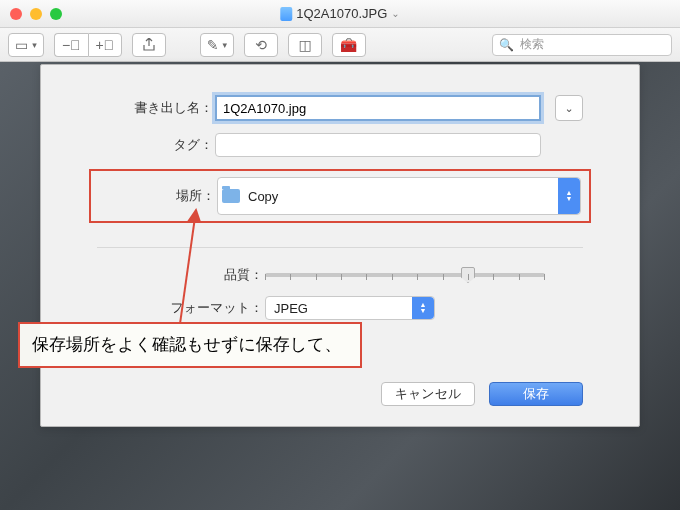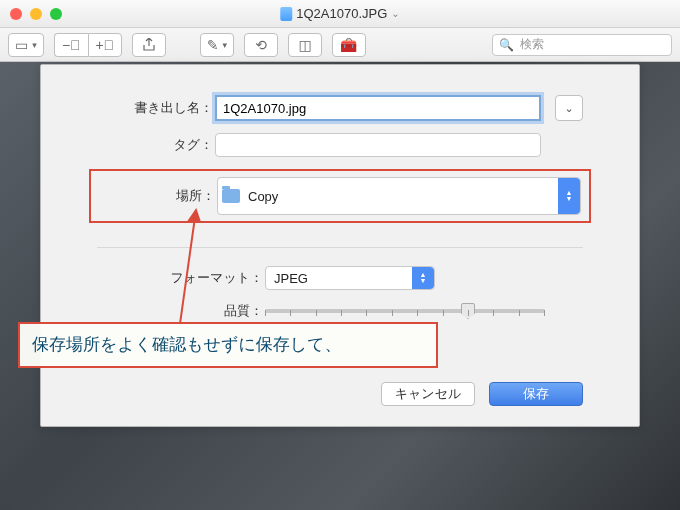--- a/index.html
+++ b/index.html
@@ -37,21 +37,21 @@
 
   .divider { height: 1px; background: #d8d8d8; margin: 14px 0 18px; }
 
   .format-select { width: 170px; height: 24px; border: 1px solid #c9c9c9; border-radius: 4px; background: #fff; display: flex; align-items: center; padding: 0 8px; font-size: 13px; color: #222; position: relative; }
   .slider-wrap { flex: 1; position: relative; height: 18px; display: flex; align-items: center; }
   .slider-track { height: 4px; background: #c8c8c8; border-radius: 2px; width: 280px; position: relative; }
   .slider-ticks { position: absolute; top: 8px; left: 0; width: 280px; display: flex; justify-content: space-between; }
   .tick { width: 1px; height: 6px; background: #999; }
   .slider-thumb { position: absolute; top: -6px; width: 14px; height: 16px; background: #e8e8e8; border: 1px solid #aaa; left: 70%; border-radius: 2px; clip-path: polygon(0 0, 100% 0, 100% 65%, 50% 100%, 0 65%); }
 
-  .annotation { position: absolute; left: 18px; top: 322px; width: 420px; background: rgba(252,252,248,0.97); border: 2px solid #d94a3a; padding: 8px 12px; font-size: 17px; color: #0c4a6e; line-height: 1.5; }
+  .annotation { position: absolute; left: 18px; top: 322px; width: 344px; background: rgba(252,252,248,0.97); border: 2px solid #d94a3a; padding: 8px 12px; font-size: 17px; color: #000000; line-height: 1.5; }
   .arrow { position: absolute; left: 195px; top: 210px; width: 2px; height: 115px; background: #d94a3a; transform: rotate(8deg); transform-origin: top; }
   .arrow::before { content: ""; position: absolute; top: -2px; left: -6px; border-left: 7px solid transparent; border-right: 7px solid transparent; border-bottom: 14px solid #d94a3a; }
 
   .footer { display: flex; justify-content: flex-end; gap: 14px; margin-top: 62px; }
   .btn { min-width: 94px; height: 24px; border-radius: 4px; font-size: 13px; display: flex; align-items: center; justify-content: center; }
   .btn-cancel { background: #fff; border: 1px solid #c0c0c0; color: #333; }
   .btn-save { background: linear-gradient(#6fa8f7,#3f7ee8); color: #fff; border: 1px solid #3a6fc8; }
 </style>
 </head>
 <body>
@@ -110,27 +110,20 @@
     <div class="loc-select">
       <span class="folder-icon"></span>
       <span class="loc-text">Copy</span>
       <span class="updown-caret">▲<br>▼</span>
     </div>
   </div>
 
   <div class="divider"></div>
 
   <div class="row">
-    <div class="label" style="width:168px">フォーマット：</div>
-    <div class="format-select">
-      <span>JPEG</span>
-      <span class="updown-caret">▲<br>▼</span>
-    </div>
-  </div>
-  <div class="row">
     <div class="label" style="width:168px">品質：</div>
     <div class="slider-wrap">
       <div class="slider-track">
         <div class="slider-thumb"></div>
       </div>
       <div class="slider-ticks">
         <div class="tick"></div>
           <div class="tick"></div>
           <div class="tick"></div>
           <div class="tick"></div>
@@ -138,20 +131,27 @@
           <div class="tick"></div>
           <div class="tick"></div>
           <div class="tick"></div>
         <div class="tick"></div>
           <div class="tick"></div>
           <div class="tick"></div>
           <div class="tick"></div>
       </div>
     </div>
   </div>
+  <div class="row">
+    <div class="label" style="width:168px">フォーマット：</div>
+    <div class="format-select">
+      <span>JPEG</span>
+      <span class="updown-caret">▲<br>▼</span>
+    </div>
+  </div>
 
   <div class="footer">
     <div class="btn btn-cancel">キャンセル</div>
     <div class="btn btn-save">保存</div>
   </div>
 </div>
 
 <div class="arrow"></div>
 <div class="annotation">
   <div>保存場所をよく確認もせずに保存して、</div>

